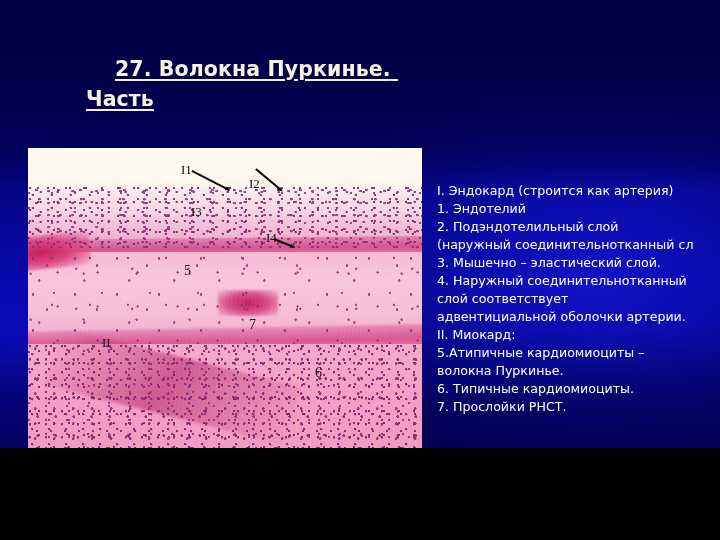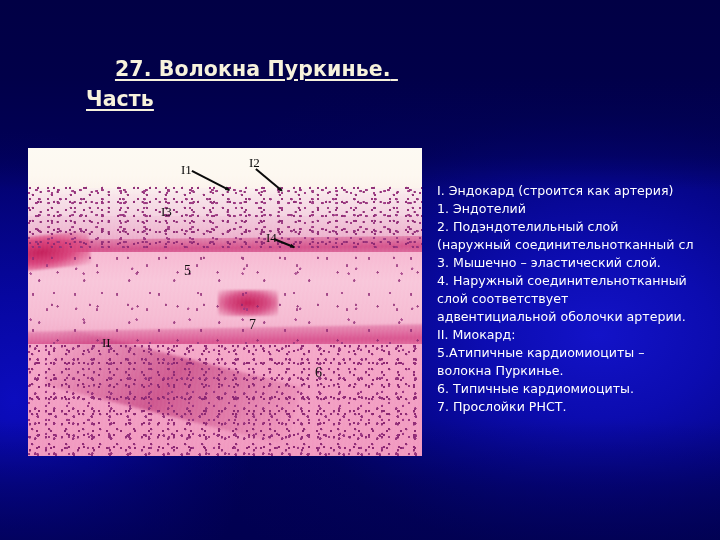--- a/index.html
+++ b/index.html
@@ -3,21 +3,21 @@
 <meta charset="utf-8">
 <style>
   html, body {
     margin: 0;
     padding: 0;
     background: #000;
   }
   #slide {
     position: relative;
     width: 720px;
-    height: 540px;
+    height: 448px;
     overflow: hidden;
     font-family: "DejaVu Sans", "Liberation Sans", sans-serif;
     background: #3b82f6;
   }
   
   .bg-base {
     position: absolute;
     inset: 0;
     background: #01005e;
   }
@@ -254,22 +254,22 @@
       <div class="nuclei dense"></div>
       <div class="grain"></div>
     </div>
 
     <div class="arrow" style="left:164px; top:22px; width:42px; transform:rotate(27deg);"></div>
     <div class="arrow" style="left:228px; top:20px; width:34px; transform:rotate(40deg);"></div>
     <div class="arrow" style="left:246px; top:90px; width:22px; transform:rotate(22deg);"></div>
 
     <div id="figure-labels">
         <div class="flabel" style="left: 153px; top: 15px;">I1</div>
-        <div class="flabel" style="left: 221px; top: 8px;">I2</div>
-        <div class="flabel" style="left: 133px; top: 57px;">I3</div>
+        <div class="flabel" style="left: 221px; top: 29px;">I2</div>
+        <div class="flabel" style="left: 163px; top: 57px;">I3</div>
         <div class="flabel" style="left: 238px; top: 83px;">I4</div>
         <div class="flabel big" style="left: 156px; top: 116px;">5</div>
         <div class="flabel big" style="left: 221px; top: 170px;">7</div>
         <div class="flabel" style="left: 74px; top: 188px; text-align: right;">II</div>
         <div class="flabel big" style="left: 287px; top: 218px;">6</div>
       </div>
   </div>
 
   <div id="legend">
       <span class="ln">I. Эндокард (строится как артерия)</span>

